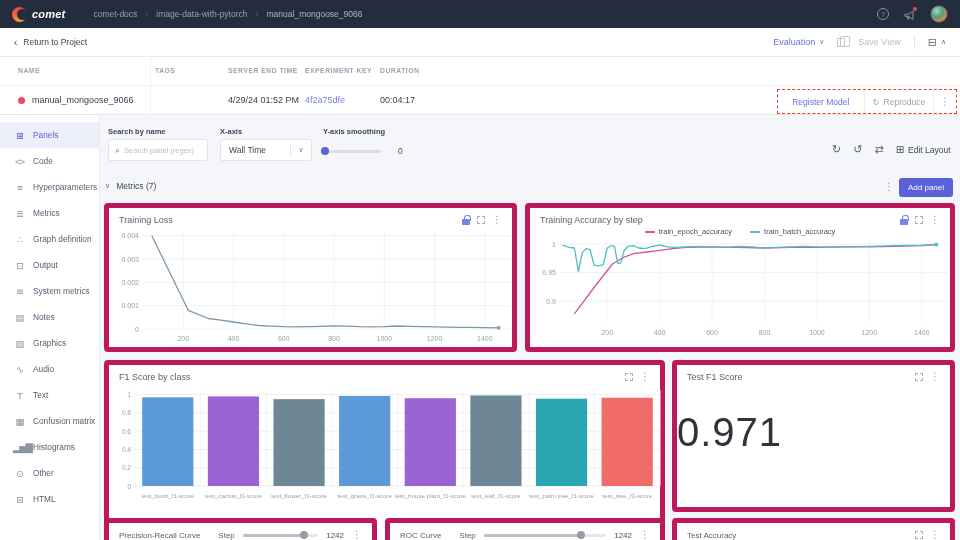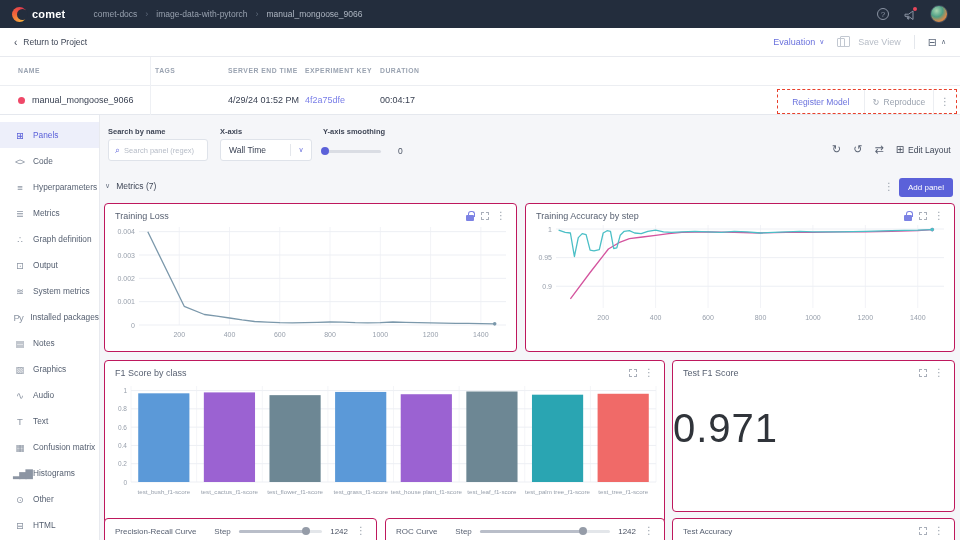--- a/index.html
+++ b/index.html
@@ -5,21 +5,21 @@
   * { margin:0; padding:0; box-sizing:border-box; }
   html,body { width:960px; height:540px; }
   body { font-family:"Liberation Sans","DejaVu Sans",sans-serif; background:#f5f6f9; overflow:hidden; }
   .screen { position:relative; width:960px; height:540px; overflow:hidden; }
 
   
   .topnav { position:absolute; left:0; top:0; width:960px; height:28px; background:#232d3d; display:flex; align-items:center; padding:0 12px; }
   .logo { display:flex; align-items:center; gap:5px; margin-right:28px; }
   .logo-mark { position:relative; width:15px; height:15px; border-radius:50%; background:conic-gradient(from 150deg,#f7b13c,#f0683a,#e23a4e,#f7b13c); }
   .logo-mark::after { content:""; position:absolute; left:5px; top:2px; width:11px; height:11px; border-radius:50%; background:#232d3d; }
-  .logo-text { color:#fff; font-size:11px; font-weight:bold; letter-spacing:.2px; }
+  .logo-text { color:#fff; font-size:11px; font-weight:bold; letter-spacing:.2px;font-style:italic; }
   .breadcrumb { display:flex; align-items:center; gap:8px; font-size:8.5px; color:#97a0ae; }
   .breadcrumb .sep { color:#5f6a7c; font-size:9px; }
   .breadcrumb .crumb:last-of-type { color:#aeb6c2; }
   .topnav-right { margin-left:auto; display:flex; align-items:center; gap:14px; }
   .help-circ { width:12px; height:12px; border:1px solid #8a93a3; border-radius:50%; color:#8a93a3; font-size:8px; display:flex; align-items:center; justify-content:center; }
   .bell-wrap { position:relative; width:13px; height:13px; }
   .bell-wrap .dot { position:absolute; right:-1px; top:-1px; width:4px; height:4px; background:#e8465a; border-radius:50%; }
   .avatar { width:18px; height:18px; border-radius:50%; background:radial-gradient(circle at 35% 30%,#a8d6b2,#4f9f85 40%,#d8884a 70%,#2e5c4e); border:1px solid #3a465a; }
 
   
@@ -78,21 +78,21 @@
   .editlayout { display:flex; align-items:center; gap:4px; font-size:8.5px; color:#3f4757; }
   .editlayout .g { font-size:10px; }
 
   
   .sect { position:absolute; left:105px; top:181px; display:flex; align-items:center; gap:6px; font-size:8.5px; color:#3f4757; }
   .sect .chev { font-size:7px; color:#6a7383; }
   .sect-kebab { position:absolute; left:884px; top:181px; color:#9aa2ad; font-size:10px; }
   .addpanel { position:absolute; left:899px; top:178px; width:54px; height:19px; background:#5b61d9; border:none; border-radius:3px; color:#fff; font-size:8px; font-family:inherit; display:flex; align-items:center; justify-content:center; cursor:pointer; }
 
   
-  .panel { position:absolute; background:#fff; border:1px solid #be185d; border-radius:4px; }
+  .panel { position:absolute; background:#fff; border:5px solid #be185d; border-radius:4px; }
   .phead { display:flex; align-items:center; padding:7px 10px 0 10px; }
   .ptitle { font-size:9px; color:#565f70; }
   .picons { margin-left:auto; display:flex; align-items:center; gap:7px; }
   .kebab { color:#9aa2ad; font-size:10px; line-height:1; }
   .expand { width:8px; height:8px; border:1px dashed #a8aeb9; }
   .lock { position:relative; width:8px; height:6px; background:#7c82e4; border-radius:1px; margin-top:3px; }
   .lock::before { content:""; position:absolute; left:1.5px; top:-4px; width:5px; height:5px; border:1.2px solid #7c82e4; border-bottom:none; border-radius:3px 3px 0 0; }
   .legend { display:flex; justify-content:center; gap:18px; margin-top:2px; }
   .legend-item { display:flex; align-items:center; gap:4px; font-size:7.5px; color:#4a5263; }
   .legend-dash { width:10px; height:2px; border-radius:1px; }
@@ -209,24 +209,20 @@
         <span class="ic">∴</span>
         <span class="lb">Graph definition</span>
       </div>
       <div class="side-item">
         <span class="ic">⊡</span>
         <span class="lb">Output</span>
       </div>
       <div class="side-item">
         <span class="ic">≋</span>
         <span class="lb">System metrics</span>
-      </div>
-      <div class="side-item">
-        <span class="ic">Py</span>
-        <span class="lb">Installed packages</span>
       </div>
       <div class="side-item">
         <span class="ic">▤</span>
         <span class="lb">Notes</span>
       </div>
       <div class="side-item">
         <span class="ic">▧</span>
         <span class="lb">Graphics</span>
       </div>
       <div class="side-item">
@@ -333,20 +329,30 @@
 
   <div class="panel" style="left:525px; top:203px; width:430px; height:149px">
     <div class="phead">
       <span class="ptitle">Training Accuracy by step</span>
       <div class="picons">
         <span class="lock"></span>
         <span class="expand"></span>
         <span class="kebab">⋮</span>
       </div>
     </div>
+    <div class="legend">
+        <span class="legend-item">
+          <span class="legend-dash" style="background: rgb(212, 84, 158);"></span>
+          <span>train_epoch_accuracy</span>
+        </span>
+        <span class="legend-item">
+          <span class="legend-dash" style="background: rgb(75, 191, 198);"></span>
+          <span>train_batch_accuracy</span>
+        </span>
+      </div>
     <svg width="428" height="103">
         <line x1="77.1891891891892" x2="77.1891891891892" y1="4" y2="87" stroke="#f2f3f7" stroke-width="1"></line>
         <text x="77.1891891891892" y="99" text-anchor="middle" fill="#98a0ac" font-size="7">200</text>
         <line x1="129.6216216216216" x2="129.6216216216216" y1="4" y2="87" stroke="#f2f3f7" stroke-width="1"></line>
         <text x="129.6216216216216" y="99" text-anchor="middle" fill="#98a0ac" font-size="7">400</text>
         <line x1="182.05405405405406" x2="182.05405405405406" y1="4" y2="87" stroke="#f2f3f7" stroke-width="1"></line>
         <text x="182.05405405405406" y="99" text-anchor="middle" fill="#98a0ac" font-size="7">600</text>
         <line x1="234.48648648648646" x2="234.48648648648646" y1="4" y2="87" stroke="#f2f3f7" stroke-width="1"></line>
         <text x="234.48648648648646" y="99" text-anchor="middle" fill="#98a0ac" font-size="7">800</text>
         <line x1="286.9189189189189" x2="286.9189189189189" y1="4" y2="87" stroke="#f2f3f7" stroke-width="1"></line>

